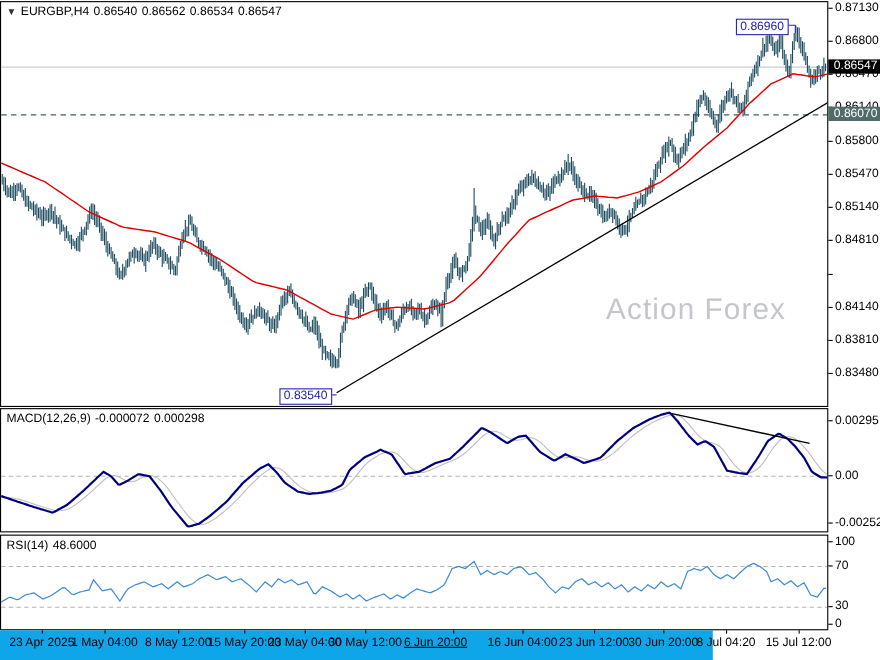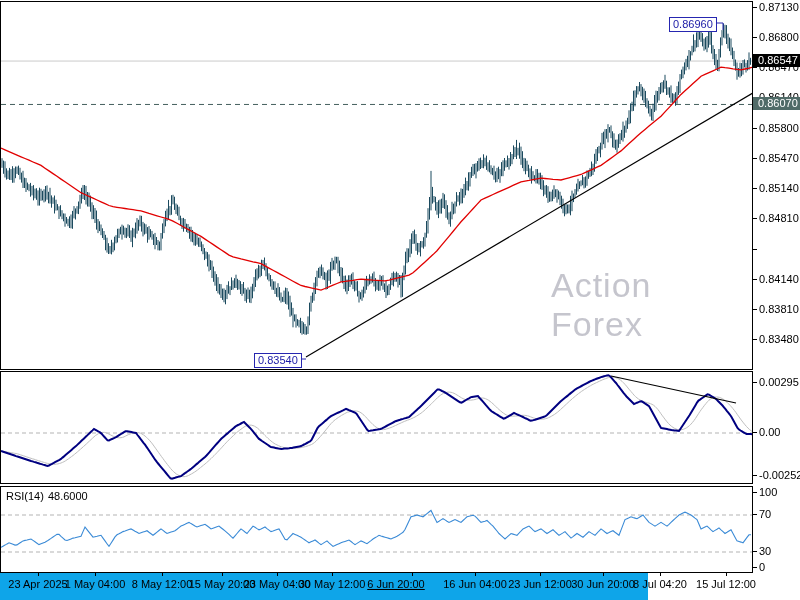--- a/index.html
+++ b/index.html
@@ -14,52 +14,58 @@
   #axis-col{position:absolute;left:753px;top:0;width:47px;height:573px;}
   .axis-label{position:absolute;left:6px;white-space:nowrap;}
   .axis-tick{position:absolute;left:0;width:4px;height:1px;background:#000;}
   .hl-box{position:absolute;left:0;width:47px;height:13px;color:#fff;text-align:left;
           padding-left:5px;box-sizing:border-box;line-height:13px;z-index:6;}
   #date-row{position:absolute;left:0;top:573px;width:648px;height:27px;background:#0ea5e9;}
   .date-label{position:absolute;top:5px;transform:translateX(-50%);white-space:nowrap;}
   .date-tick{position:absolute;top:0;width:1px;height:3px;background:#000;}
   .ann-box{position:absolute;border:1px solid #2626b0;color:#1a1aa6;background:#fff;
            height:13px;line-height:12px;padding:0 3px;z-index:7;}
-  #watermark{position:absolute;left:550px;top:264px;font-size:34px;color:#c5c5cd;
+  #watermark{position:absolute;left:550px;top:264px;font-size:27px;color:#c5c5cd;
              letter-spacing:1px;z-index:1;}
   .dd-icon{display:inline-block;font-size:9px;color:#333;margin-right:6px;}
   svg{position:absolute;left:0;top:0;}
 </style>
 </head>
 <body>
 
 <div id="app">
 
   <div id="main-panel" class="panel">
     <svg id="svg-main" width="751" height="367">
         <line x1="0" y1="59.05300000000002" x2="751" y2="59.05300000000002" stroke="#cbcbcb" stroke-width="1"></line>
         <line x1="0" y1="102.45999999999948" x2="751" y2="102.45999999999948" stroke="#44605e" stroke-width="1" stroke-dasharray="5 4"></line>
         <path d="M1.0 156.2V165.8M2.5 158.6V171.8M4.0 159.3V175.5M5.5 166.3V177.6M7.0 168.5V177.0M8.5 165.9V177.9M10.0 167.1V178.0M11.5 164.2V180.8M13.0 166.2V180.7M14.5 164.5V176.2M16.0 164.6V171.9M17.5 163.6V173.0M19.0 165.8V177.5M20.5 170.6V180.6M22.0 168.8V186.0M23.5 175.7V186.0M25.0 176.1V190.0M26.5 180.6V187.9M28.0 182.2V189.2M29.5 180.9V194.7M31.0 183.9V193.4M32.5 183.1V198.4M34.0 186.6V196.3M35.5 186.2V197.8M37.0 188.4V203.6M38.5 185.7V203.6M40.0 186.8V198.8M41.5 188.8V198.4M43.0 187.3V200.4M44.5 184.0V199.5M46.0 183.4V197.7M47.5 189.8V201.3M49.0 185.8V201.6M50.5 193.4V205.7M52.0 195.4V201.8M53.5 193.5V211.5M55.0 197.7V208.6M56.5 202.1V208.3M58.0 204.3V217.0M59.5 203.2V214.5M61.0 208.2V217.2M62.5 211.4V219.3M64.0 211.5V224.7M65.5 215.0V221.7M67.0 216.8V224.2M68.5 214.3V226.0M70.0 212.5V226.3M71.5 208.9V226.8M73.0 204.1V216.4M74.5 206.4V217.5M76.0 204.2V211.7M77.5 199.5V212.1M79.0 192.8V206.8M80.5 185.8V201.5M82.0 183.1V197.0M83.5 183.0V198.0M85.0 183.9V202.5M86.5 190.0V204.5M88.0 190.5V204.7M89.5 193.6V209.7M91.0 200.3V217.2M92.5 203.2V217.1M94.0 206.0V221.0M95.5 208.5V227.6M97.0 217.0V231.1M98.5 219.3V229.1M100.0 222.5V233.2M101.5 226.3V236.0M103.0 229.0V237.9M104.5 232.8V248.3M106.0 235.7V250.6M107.5 241.2V252.0M109.0 244.0V251.7M110.5 237.8V252.4M112.0 240.5V250.2M113.5 234.7V248.4M115.0 233.2V241.3M116.5 226.8V240.5M118.0 226.6V236.0M119.5 224.8V232.4M121.0 222.6V237.6M122.5 223.7V232.7M124.0 225.6V235.7M125.5 225.9V236.1M127.0 222.3V234.5M128.5 223.2V236.0M130.0 228.4V239.9M131.5 225.8V245.2M133.0 226.5V235.3M134.5 220.5V236.3M136.0 216.1V231.7M137.5 217.8V228.7M139.0 213.5V224.4M140.5 213.8V229.6M142.0 219.9V234.4M143.5 221.4V232.5M145.0 222.3V231.7M146.5 225.1V240.7M148.0 224.1V237.7M149.5 227.2V235.3M151.0 228.9V237.7M152.5 232.2V243.0M154.0 230.9V247.3M155.5 235.0V243.0M157.0 238.0V248.3M158.5 239.5V248.5M160.0 231.0V248.4M161.5 221.4V236.6M163.0 217.1V231.1M164.5 208.8V224.4M166.0 206.6V219.1M167.5 197.9V217.8M169.0 204.0V213.3M170.5 193.2V212.8M172.0 192.8V202.4M173.5 194.7V207.9M175.0 201.5V212.1M176.5 202.7V213.7M178.0 204.7V218.2M179.5 213.7V223.5M181.0 216.2V226.9M182.5 215.9V229.7M184.0 217.0V226.8M185.5 221.7V229.9M187.0 222.0V231.1M188.5 224.8V236.8M190.0 224.7V239.6M191.5 228.0V240.2M193.0 230.3V243.4M194.5 230.9V243.8M196.0 231.9V242.6M197.5 235.6V244.8M199.0 235.4V245.1M200.5 239.5V249.2M202.0 242.3V252.2M203.5 246.0V258.1M205.0 249.5V256.8M206.5 250.1V264.5M208.0 252.4V269.4M209.5 258.1V268.0M211.0 258.7V276.0M212.5 264.6V279.8M214.0 269.3V283.7M215.5 272.1V289.0M217.0 275.2V291.4M218.5 281.9V292.6M220.0 282.1V296.0M221.5 286.6V297.9M223.0 286.4V300.3M224.5 287.9V302.3M226.0 282.9V297.1M227.5 279.3V291.7M229.0 284.2V293.1M230.5 275.4V288.0M232.0 278.4V287.6M233.5 276.2V285.9M235.0 272.7V286.0M236.5 276.8V287.9M238.0 278.1V287.5M239.5 279.2V292.0M241.0 282.0V293.8M242.5 280.0V291.7M244.0 285.9V299.1M245.5 287.5V300.8M247.0 285.5V297.1M248.5 287.7V300.6M250.0 284.6V301.1M251.5 281.8V296.3M253.0 275.1V289.4M254.5 267.3V285.0M256.0 266.3V278.4M257.5 262.8V276.5M259.0 263.6V275.2M260.5 257.7V273.9M262.0 258.0V267.0M263.5 255.5V268.4M265.0 261.2V274.3M266.5 265.9V277.6M268.0 271.3V279.3M269.5 273.0V284.5M271.0 277.1V287.7M272.5 279.3V287.9M274.0 279.4V292.0M275.5 285.8V294.8M277.0 281.2V295.3M278.5 285.1V298.5M280.0 290.5V300.6M281.5 294.9V299.8M283.0 288.6V300.2M284.5 285.6V301.9M286.0 286.0V302.6M287.5 289.5V307.5M289.0 293.7V314.8M290.5 300.4V313.6M292.0 305.9V325.3M293.5 312.4V319.4M295.0 312.3V325.6M296.5 317.1V323.8M298.0 317.9V325.4M299.5 315.8V331.1M301.0 319.0V332.7M302.5 320.3V331.9M304.0 322.0V332.7M305.5 324.4V332.7M307.0 314.4V332.0M308.5 300.6V323.3M310.0 293.8V309.6M311.5 290.5V300.8M313.0 280.7V298.7M314.5 275.1V292.0M316.0 268.7V284.4M317.5 265.9V275.8M319.0 264.7V276.2M320.5 262.5V273.9M322.0 265.4V277.4M323.5 269.9V278.1M325.0 270.6V287.7M326.5 268.4V287.0M328.0 267.4V278.8M329.5 259.9V281.9M331.0 255.9V268.8M332.5 258.6V267.6M334.0 254.6V267.9M335.5 254.8V261.4M337.0 254.8V271.3M338.5 258.6V274.2M340.0 265.0V279.9M341.5 265.8V281.3M343.0 273.8V287.0M344.5 273.5V289.5M346.0 277.5V292.2M347.5 273.3V289.0M349.0 273.2V285.0M350.5 271.7V282.6M352.0 270.3V287.1M353.5 278.6V289.4M355.0 279.4V288.6M356.5 279.1V294.5M358.0 288.8V300.5M359.5 290.2V297.3M361.0 287.7V298.8M362.5 284.6V295.5M364.0 277.6V291.5M365.5 273.9V287.8M367.0 276.5V284.3M368.5 272.3V282.6M370.0 274.3V281.7M371.5 271.4V280.5M373.0 269.6V284.5M374.5 276.1V289.4M376.0 278.8V287.8M377.5 278.7V288.9M379.0 272.9V288.6M380.5 274.1V283.8M382.0 273.2V287.7M383.5 281.4V290.0M385.0 278.5V296.0M386.5 283.6V293.4M388.0 282.1V293.0M389.5 275.7V287.9M391.0 270.9V283.2M392.5 269.5V284.4M394.0 270.9V279.8M395.5 269.7V279.7M397.0 271.0V285.5M398.5 273.0V283.0M400.0 273.0V295.5M401.5 270.7V294.9M403.0 263.5V278.2M404.5 249.7V272.5M406.0 246.2V261.2M407.5 246.4V260.1M409.0 237.2V255.3M410.5 231.4V251.7M412.0 229.0V242.0M413.5 227.6V241.7M415.0 232.1V248.8M416.5 240.9V252.8M418.0 241.0V250.3M419.5 239.0V254.4M421.0 239.1V245.5M422.5 235.2V246.7M424.0 230.7V244.6M425.5 219.0V235.7M427.0 206.2V231.5M428.5 195.0V217.6M430.0 168.9V208.4M431.5 184.9V201.6M433.0 194.0V200.3M434.5 194.8V208.6M436.0 200.0V212.7M437.5 198.3V216.1M439.0 197.5V211.6M440.5 196.7V211.6M442.0 190.9V206.0M443.5 192.3V206.9M445.0 198.2V215.8M446.5 203.1V217.6M448.0 210.4V222.2M449.5 209.5V224.7M451.0 199.8V217.3M452.5 201.6V212.3M454.0 199.5V211.5M455.5 190.1V204.5M457.0 193.3V199.7M458.5 190.0V203.4M460.0 186.4V201.5M461.5 186.9V201.3M463.0 182.0V195.8M464.5 175.6V193.3M466.0 179.0V188.3M467.5 170.3V188.7M469.0 170.0V184.5M470.5 164.8V175.9M472.0 162.0V174.0M473.5 161.8V172.4M475.0 161.2V176.4M476.5 159.0V169.6M478.0 156.3V168.7M479.5 155.6V167.0M481.0 158.1V166.0M482.5 152.3V166.3M484.0 155.7V164.3M485.5 153.6V167.9M487.0 160.3V169.5M488.5 158.2V170.4M490.0 163.3V172.3M491.5 165.9V173.2M493.0 163.7V177.7M494.5 169.4V180.4M496.0 165.9V180.1M497.5 164.7V177.2M499.0 167.1V180.8M500.5 160.1V174.2M502.0 158.3V174.2M503.5 156.0V168.8M505.0 158.3V165.4M506.5 153.5V165.0M508.0 156.0V167.6M509.5 150.0V164.2M511.0 152.0V162.2M512.5 143.4V157.2M514.0 145.1V155.0M515.5 137.9V157.0M517.0 145.8V153.4M518.5 140.7V156.7M520.0 144.6V162.8M521.5 149.2V166.1M523.0 155.9V169.2M524.5 156.4V172.3M526.0 158.7V169.1M527.5 162.7V175.2M529.0 166.4V177.4M530.5 164.1V181.6M532.0 169.2V178.4M533.5 173.2V179.3M535.0 167.1V181.5M536.5 167.1V181.5M538.0 170.8V182.6M539.5 170.7V187.2M541.0 173.2V187.9M542.5 178.2V194.2M544.0 183.5V192.6M545.5 183.0V195.8M547.0 184.2V200.9M548.5 189.6V199.8M550.0 189.7V199.5M551.5 187.6V199.2M553.0 183.3V196.8M554.5 187.3V195.2M556.0 187.1V200.7M557.5 188.5V197.4M559.0 189.8V203.1M560.5 193.7V206.7M562.0 196.7V211.3M563.5 202.7V214.3M565.0 201.9V212.3M566.5 202.5V211.5M568.0 202.4V211.4M569.5 193.8V213.3M571.0 188.6V209.2M572.5 191.5V200.1M574.0 187.1V195.8M575.5 181.6V192.7M577.0 176.8V189.5M578.5 179.3V187.0M580.0 178.4V184.3M581.5 173.0V183.2M583.0 175.2V186.4M584.5 174.4V185.7M586.0 168.4V183.8M587.5 168.6V176.8M589.0 165.9V174.9M590.5 159.5V174.2M592.0 161.7V173.0M593.5 151.8V169.7M595.0 147.1V161.8M596.5 145.0V159.0M598.0 143.9V151.4M599.5 140.7V155.3M601.0 130.9V147.6M602.5 129.7V142.2M604.0 127.2V146.1M605.5 127.0V136.7M607.0 122.2V140.4M608.5 125.0V130.7M610.0 123.4V136.2M611.5 129.3V145.4M613.0 131.3V146.1M614.5 137.7V147.7M616.0 137.5V150.7M617.5 132.2V145.8M619.0 131.2V142.0M620.5 127.9V138.2M622.0 119.6V139.6M623.5 123.7V135.8M625.0 118.5V130.7M626.5 115.8V126.9M628.0 108.3V122.2M629.5 101.4V121.3M631.0 99.7V109.3M632.5 88.7V108.9M634.0 88.3V104.4M635.5 84.1V95.6M637.0 84.2V92.5M638.5 80.0V89.4M640.0 82.1V94.3M641.5 84.8V98.2M643.0 86.5V100.8M644.5 88.9V104.9M646.0 96.2V106.4M647.5 98.7V111.5M649.0 103.8V114.5M650.5 106.8V118.4M652.0 101.7V119.0M653.5 93.0V110.0M655.0 88.7V108.5M656.5 89.0V100.7M658.0 85.0V98.5M659.5 80.8V92.1M661.0 80.0V90.6M662.5 78.3V90.5M664.0 72.8V86.8M665.5 78.7V93.0M667.0 85.3V92.7M668.5 85.3V95.6M670.0 83.4V100.8M671.5 91.2V100.8M673.0 91.7V100.8M674.5 90.2V103.8M676.0 84.1V101.8M677.5 79.6V92.9M679.0 72.1V90.9M680.5 67.6V77.3M682.0 64.6V76.2M683.5 60.4V72.4M685.0 56.9V68.4M686.5 53.8V65.1M688.0 48.0V67.4M689.5 49.2V58.5M691.0 43.8V53.4M692.5 32.4V50.2M694.0 38.1V49.4M695.5 30.3V45.6M697.0 29.3V45.1M698.5 27.2V37.7M700.0 26.3V39.9M701.5 31.1V44.4M703.0 36.6V48.7M704.5 35.2V47.4M706.0 34.0V50.2M707.5 26.3V45.6M709.0 25.0V42.8M710.5 30.1V51.5M712.0 43.2V57.2M713.5 47.0V63.1M715.0 52.0V67.5M716.5 57.8V69.0M718.0 47.0V69.3M719.5 35.4V55.5M721.0 28.1V43.4M722.5 21.5V35.6M724.0 22.8V36.4M725.5 23.1V42.0M727.0 31.7V46.5M728.5 35.5V49.1M730.0 36.5V53.3M731.5 45.5V57.1M733.0 48.9V64.1M734.5 57.5V68.6M736.0 60.5V77.7M737.5 66.0V74.7M739.0 60.7V75.6M740.5 61.1V74.2M742.0 58.0V72.6M743.5 57.4V65.4M745.0 60.7V70.5M746.5 58.1V68.5M748.0 50.4V67.8M749.5 55.8V62.8" stroke="#1b4a5e" stroke-width="1" fill="none"></path>
         <path d="M0.0 146.1L4.0 147.9L8.0 149.6L12.0 151.3L16.0 153.1L20.0 154.8L24.0 156.5L28.0 158.2L32.0 160.0L36.0 161.7L40.0 163.4L44.0 166.2L48.0 168.9L52.0 171.6L56.0 174.3L60.0 177.1L64.0 179.8L68.0 182.5L72.0 185.3L76.0 188.0L80.0 190.7L84.0 192.5L88.0 194.4L92.0 196.2L96.0 198.0L100.0 199.8L104.0 201.6L108.0 203.5L112.0 204.7L116.0 205.3L120.0 205.9L124.0 206.5L128.0 207.1L132.0 207.7L136.0 208.3L140.0 208.9L144.0 210.1L148.0 211.4L152.0 212.6L156.0 213.8L160.0 215.0L164.0 216.2L168.0 217.4L172.0 219.1L176.0 221.3L180.0 223.5L184.0 225.7L188.0 227.9L192.0 230.0L196.0 232.2L200.0 234.4L204.0 237.1L208.0 239.7L212.0 242.4L216.0 245.1L220.0 247.8L224.0 250.4L228.0 253.1L232.0 254.9L236.0 255.9L240.0 256.9L244.0 257.8L248.0 258.8L252.0 259.8L256.0 260.7L260.0 261.7L264.0 263.9L268.0 266.1L272.0 268.3L276.0 270.4L280.0 272.6L284.0 274.8L288.0 277.0L292.0 279.2L296.0 281.4L300.0 283.5L304.0 284.5L308.0 285.4L312.0 286.3L316.0 287.2L320.0 288.1L324.0 286.5L328.0 284.8L332.0 283.2L336.0 281.5L340.0 279.9L344.0 279.4L348.0 278.8L352.0 278.3L356.0 277.7L360.0 277.2L364.0 277.5L368.0 277.8L372.0 278.1L376.0 278.3L380.0 278.6L384.0 278.9L388.0 278.2L392.0 277.2L396.0 276.2L400.0 275.2L404.0 274.2L408.0 273.1L412.0 270.8L416.0 267.2L420.0 263.5L424.0 259.9L428.0 256.2L432.0 252.6L436.0 248.7L440.0 243.9L444.0 239.1L448.0 234.3L452.0 229.5L456.0 224.7L460.0 219.8L464.0 215.5L468.0 211.1L472.0 206.7L476.0 202.4L480.0 198.0L484.0 196.2L488.0 194.4L492.0 192.5L496.0 190.7L500.0 188.9L504.0 187.1L508.0 185.3L512.0 183.4L516.0 181.6L520.0 179.8L524.0 179.1L528.0 178.4L532.0 177.6L536.0 176.9L540.0 176.2L544.0 176.5L548.0 176.9L552.0 177.3L556.0 177.6L560.0 178.0L564.0 176.9L568.0 175.8L572.0 174.7L576.0 173.6L580.0 172.5L584.0 170.7L588.0 168.9L592.0 167.1L596.0 165.2L600.0 163.4L604.0 160.5L608.0 157.6L612.0 154.7L616.0 151.8L620.0 148.9L624.0 145.2L628.0 141.6L632.0 137.9L636.0 134.3L640.0 130.7L644.0 127.4L648.0 124.1L652.0 120.8L656.0 117.6L660.0 114.3L664.0 109.9L668.0 105.6L672.0 101.2L676.0 96.8L680.0 92.4L684.0 88.8L688.0 85.2L692.0 81.5L696.0 77.9L700.0 74.2L704.0 72.4L708.0 70.6L712.0 68.8L716.0 67.0L720.0 65.1L724.0 65.7L728.0 66.2L732.0 66.8L736.0 67.3L740.0 67.9L744.0 67.0L748.0 66.1L752.0 65.1" stroke="#e10000" stroke-width="1.3" fill="none"></path>
         <line x1="305" y1="355" x2="757" y2="88" stroke="#000000" stroke-width="1.2"></line>
         <path d="M713.0 21.0L722.0 21.0L722.0 28.0" stroke="#2626b0" stroke-width="1" fill="none"></path>
         <path d="M298.0 357.0L305.0 357.0" stroke="#2626b0" stroke-width="1" fill="none"></path>
       </svg>
     <div id="watermark">Action Forex</div>
+    <div class="caption">
+      <span class="dd-icon">▼</span><span>EURGBP,H4</span><span>0.86540</span><span>0.86562</span><span>0.86534</span><span>0.86547</span>
+    </div>
     <div class="ann-box" id="high-box" style="left: 668px; top: 15px;">0.86960</div>
     <div class="ann-box" id="low-box" style="left: 253px; top: 351px;">0.83540</div>
   </div>
 
   <div id="macd-panel" class="panel">
     <svg id="svg-macd" width="751" height="111">
         <line x1="0" y1="61" x2="751" y2="61" stroke="#b3b3b3" stroke-width="1" stroke-dasharray="4 3"></line>
         <path d="M0.0 79.0L1.5 79.2L3.0 79.5L4.5 79.7L6.0 80.0L7.5 80.2L9.0 80.5L10.5 80.7L12.0 81.0L13.5 81.3L15.0 81.5L16.5 81.8L18.0 82.3L19.5 82.8L21.0 83.3L22.5 83.8L24.0 84.3L25.5 84.8L27.0 85.3L28.5 85.8L30.0 86.3L31.5 86.8L33.0 87.2L34.5 87.7L36.0 88.2L37.5 88.7L39.0 89.1L40.5 89.6L42.0 90.1L43.5 90.5L45.0 91.0L46.5 91.4L48.0 91.8L49.5 92.1L51.0 92.3L52.5 92.3L54.0 92.3L55.5 92.1L57.0 91.9L58.5 91.5L60.0 91.0L61.5 90.4L63.0 89.7L64.5 88.8L66.0 87.8L67.5 86.8L69.0 85.7L70.5 84.6L72.0 83.5L73.5 82.3L75.0 81.1L76.5 79.8L78.0 78.5L79.5 77.2L81.0 75.9L82.5 74.5L84.0 73.2L85.5 71.8L87.0 70.4L88.5 69.0L90.0 67.6L91.5 66.2L93.0 64.8L94.5 63.5L96.0 62.5L97.5 61.6L99.0 61.0L100.5 60.5L102.0 60.4L103.5 60.4L105.0 60.8L106.5 61.4L108.0 62.1L109.5 62.9L111.0 63.7L112.5 64.4L114.0 65.0L115.5 65.4L117.0 65.7L118.5 65.8L120.0 65.7L121.5 65.4L123.0 64.9L124.5 64.1L126.0 63.3L127.5 62.6L129.0 62.0L130.5 61.5L132.0 61.1L133.5 60.7L135.0 60.5L136.5 60.5L138.0 60.8L139.5 61.2L141.0 62.0L142.5 62.9L144.0 64.0L145.5 65.3L147.0 66.8L148.5 68.4L150.0 70.1L151.5 72.0L153.0 74.1L154.5 76.2L156.0 78.3L157.5 80.4L159.0 82.5L160.5 84.6L162.0 86.6L163.5 88.7L165.0 90.7L166.5 92.6L168.0 94.5L169.5 96.4L171.0 98.1L172.5 99.6L174.0 100.9L175.5 102.1L177.0 103.0L178.5 103.7L180.0 104.3L181.5 104.6L183.0 104.7L184.5 104.5L186.0 104.1L187.5 103.5L189.0 102.7L190.5 101.9L192.0 101.0L193.5 100.1L195.0 99.1L196.5 98.0L198.0 96.8L199.5 95.6L201.0 94.4L202.5 93.2L204.0 92.0L205.5 90.7L207.0 89.4L208.5 88.0L210.0 86.6L211.5 85.1L213.0 83.7L214.5 82.2L216.0 80.6L217.5 79.0L219.0 77.4L220.5 75.8L222.0 74.1L223.5 72.5L225.0 70.9L226.5 69.3L228.0 67.8L229.5 66.3L231.0 64.9L232.5 63.5L234.0 62.1L235.5 60.7L237.0 59.5L238.5 58.3L240.0 57.2L241.5 56.1L243.0 55.0L244.5 54.2L246.0 53.6L247.5 53.2L249.0 53.1L250.5 53.2L252.0 53.6L253.5 54.2L255.0 55.1L256.5 56.1L258.0 57.4L259.5 58.9L261.0 60.4L262.5 62.0L264.0 63.5L265.5 64.9L267.0 66.4L268.5 67.7L270.0 69.0L271.5 70.2L273.0 71.3L274.5 72.2L276.0 72.9L277.5 73.6L279.0 74.3L280.5 74.9L282.0 75.3L283.5 75.7L285.0 76.0L286.5 76.2L288.0 76.3L289.5 76.4L291.0 76.4L292.5 76.4L294.0 76.3L295.5 76.2L297.0 76.0L298.5 75.8L300.0 75.6L301.5 75.3L303.0 74.9L304.5 74.6L306.0 74.1L307.5 73.6L309.0 73.1L310.5 72.5L312.0 71.6L313.5 70.5L315.0 69.2L316.5 67.7L318.0 66.0L319.5 64.4L321.0 62.6L322.5 60.8L324.0 59.0L325.5 57.2L327.0 55.2L328.5 53.4L330.0 51.6L331.5 50.1L333.0 48.7L334.5 47.5L336.0 46.4L337.5 45.4L339.0 44.4L340.5 43.4L342.0 42.6L343.5 41.7L345.0 40.9L346.5 40.2L348.0 39.8L349.5 39.4L351.0 39.1L352.5 38.9L354.0 38.9L355.5 39.0L357.0 39.3L358.5 39.9L360.0 40.8L361.5 41.9L363.0 43.2L364.5 44.7L366.0 46.3L367.5 48.0L369.0 49.6L370.5 51.1L372.0 52.6L373.5 53.9L375.0 55.1L376.5 56.0L378.0 56.7L379.5 57.3L381.0 57.6L382.5 57.6L384.0 57.4L385.5 57.0L387.0 56.5L388.5 56.0L390.0 55.5L391.5 54.9L393.0 54.2L394.5 53.5L396.0 52.8L397.5 52.1L399.0 51.4L400.5 50.7L402.0 50.0L403.5 49.4L405.0 48.8L406.5 48.2L408.0 47.7L409.5 47.1L411.0 46.4L412.5 45.7L414.0 45.0L415.5 44.1L417.0 43.2L418.5 42.2L420.0 41.2L421.5 40.0L423.0 38.8L424.5 37.4L426.0 36.0L427.5 34.6L429.0 33.1L430.5 31.7L432.0 30.2L433.5 28.7L435.0 27.2L436.5 25.7L438.0 24.4L439.5 23.2L441.0 22.2L442.5 21.3L444.0 20.7L445.5 20.3L447.0 20.1L448.5 20.1L450.0 20.3L451.5 20.7L453.0 21.3L454.5 22.1L456.0 23.0L457.5 23.9L459.0 24.9L460.5 25.8L462.0 26.6L463.5 27.2L465.0 27.7L466.5 28.0L468.0 28.2L469.5 28.2L471.0 28.0L472.5 27.8L474.0 27.5L475.5 27.1L477.0 26.6L478.5 26.1L480.0 26.0L481.5 26.0L483.0 26.2L484.5 26.7L486.0 27.4L487.5 28.2L489.0 29.3L490.5 30.5L492.0 31.8L493.5 33.2L495.0 34.7L496.5 36.2L498.0 37.5L499.5 38.8L501.0 40.1L502.5 41.2L504.0 42.2L505.5 43.0L507.0 43.6L508.5 43.9L510.0 44.2L511.5 44.2L513.0 44.1L514.5 44.0L516.0 43.9L517.5 43.7L519.0 43.6L520.5 43.4L522.0 43.3L523.5 43.3L525.0 43.5L526.5 43.8L528.0 44.2L529.5 44.8L531.0 45.4L532.5 45.9L534.0 46.4L535.5 46.7L537.0 47.0L538.5 47.1L540.0 47.2L541.5 47.2L543.0 47.0L544.5 46.7L546.0 46.3L547.5 45.7L549.0 45.0L550.5 44.2L552.0 43.3L553.5 42.4L555.0 41.3L556.5 40.2L558.0 38.9L559.5 37.6L561.0 36.2L562.5 34.8L564.0 33.4L565.5 32.0L567.0 30.6L568.5 29.2L570.0 27.9L571.5 26.5L573.0 25.3L574.5 24.0L576.0 22.8L577.5 21.6L579.0 20.5L580.5 19.4L582.0 18.4L583.5 17.4L585.0 16.4L586.5 15.5L588.0 14.5L589.5 13.7L591.0 12.8L592.5 12.1L594.0 11.3L595.5 10.6L597.0 9.9L598.5 9.2L600.0 8.5L601.5 7.8L603.0 7.2L604.5 6.7L606.0 6.1L607.5 5.6L609.0 5.2L610.5 5.1L612.0 5.1L613.5 5.3L615.0 5.7L616.5 6.3L618.0 7.1L619.5 8.1L621.0 9.3L622.5 10.8L624.0 12.4L625.5 14.1L627.0 16.0L628.5 17.8L630.0 19.5L631.5 21.3L633.0 23.1L634.5 24.6L636.0 25.9L637.5 27.0L639.0 27.9L640.5 28.6L642.0 29.2L643.5 29.8L645.0 30.3L646.5 30.8L648.0 31.2L649.5 31.7L651.0 32.3L652.5 33.2L654.0 34.4L655.5 35.9L657.0 37.6L658.5 39.6L660.0 41.8L661.5 43.9L663.0 45.9L664.5 47.9L666.0 49.8L667.5 51.5L669.0 53.0L670.5 54.3L672.0 55.4L673.5 56.3L675.0 57.0L676.5 57.5L678.0 57.7L679.5 57.8L681.0 57.6L682.5 57.2L684.0 56.6L685.5 55.8L687.0 54.8L688.5 53.6L690.0 52.1L691.5 50.4L693.0 48.5L694.5 46.4L696.0 44.0L697.5 41.7L699.0 39.4L700.5 37.3L702.0 35.3L703.5 33.3L705.0 31.5L706.5 29.7L708.0 28.2L709.5 27.0L711.0 26.1L712.5 25.4L714.0 25.1L715.5 25.0L717.0 25.1L718.5 25.4L720.0 26.0L721.5 26.7L723.0 27.7L724.5 28.9L726.0 30.3L727.5 31.8L729.0 33.3L730.5 34.9L732.0 36.7L733.5 38.6L735.0 40.6L736.5 42.8L738.0 44.9L739.5 47.0L741.0 49.0L742.5 50.9L744.0 52.8L745.5 54.5L747.0 56.1L748.5 57.5L750.0 58.7L751.5 59.7" stroke="#bfbfbf" stroke-width="1" fill="none"></path>
         <path d="M0.0 79.0L1.5 79.5L3.0 80.0L4.5 80.5L6.0 81.0L7.5 81.5L9.0 82.0L10.5 82.5L12.0 83.0L13.5 83.5L15.0 84.1L16.5 84.5L18.0 85.0L19.5 85.5L21.0 86.0L22.5 86.5L24.0 87.0L25.5 87.5L27.0 88.0L28.5 88.5L30.0 89.0L31.5 89.4L33.0 89.9L34.5 90.3L36.0 90.8L37.5 91.2L39.0 91.7L40.5 92.1L42.0 92.6L43.5 93.0L45.0 93.5L46.5 93.9L48.0 93.5L49.5 92.7L51.0 91.9L52.5 91.0L54.0 90.2L55.5 89.4L57.0 88.6L58.5 87.8L60.0 86.9L61.5 85.6L63.0 84.4L64.5 83.1L66.0 81.8L67.5 80.5L69.0 79.2L70.5 77.9L72.0 76.6L73.5 75.3L75.0 74.1L76.5 72.6L78.0 71.2L79.5 69.8L81.0 68.3L82.5 66.9L84.0 65.5L85.5 64.1L87.0 62.6L88.5 61.2L90.0 59.8L91.5 58.4L93.0 56.9L94.5 57.8L96.0 58.7L97.5 59.5L99.0 60.4L100.5 61.6L102.0 63.3L103.5 65.0L105.0 66.7L106.5 68.4L108.0 68.5L109.5 67.7L111.0 67.0L112.5 66.3L114.0 65.6L115.5 64.8L117.0 63.8L118.5 62.9L120.0 62.0L121.5 61.1L123.0 60.2L124.5 59.3L126.0 59.2L127.5 59.5L129.0 59.8L130.5 60.1L132.0 60.4L133.5 60.7L135.0 61.0L136.5 63.0L138.0 64.9L139.5 66.9L141.0 68.8L142.5 70.8L144.0 72.7L145.5 74.8L147.0 77.0L148.5 79.3L150.0 81.5L151.5 83.7L153.0 86.0L154.5 88.2L156.0 90.2L157.5 92.0L159.0 93.8L160.5 95.6L162.0 97.4L163.5 99.2L165.0 101.0L166.5 102.8L168.0 104.6L169.5 106.3L171.0 106.6L172.5 106.2L174.0 105.8L175.5 105.3L177.0 104.9L178.5 104.5L180.0 104.1L181.5 103.0L183.0 101.9L184.5 100.8L186.0 99.8L187.5 98.7L189.0 97.6L190.5 96.5L192.0 95.2L193.5 93.9L195.0 92.6L196.5 91.4L198.0 90.1L199.5 88.8L201.0 87.5L202.5 86.2L204.0 84.9L205.5 83.5L207.0 81.8L208.5 80.1L210.0 78.3L211.5 76.6L213.0 74.9L214.5 73.2L216.0 71.5L217.5 69.8L219.0 68.1L220.5 66.5L222.0 65.2L223.5 63.9L225.0 62.6L226.5 61.4L228.0 60.1L229.5 58.8L231.0 57.5L232.5 56.2L234.0 54.9L235.5 53.8L237.0 53.0L238.5 52.3L240.0 51.5L241.5 50.7L243.0 50.0L244.5 51.5L246.0 53.0L247.5 54.5L249.0 55.9L250.5 57.6L252.0 59.4L253.5 61.3L255.0 63.2L256.5 65.1L258.0 66.9L259.5 67.9L261.0 69.0L262.5 70.0L264.0 71.0L265.5 72.0L267.0 73.0L268.5 74.1L270.0 75.1L271.5 75.3L273.0 75.6L274.5 75.9L276.0 76.2L277.5 76.5L279.0 76.7L280.5 76.9L282.0 76.8L283.5 76.6L285.0 76.5L286.5 76.4L288.0 76.3L289.5 76.1L291.0 75.9L292.5 75.6L294.0 75.3L295.5 75.0L297.0 74.7L298.5 74.4L300.0 74.1L301.5 73.3L303.0 72.5L304.5 71.8L306.0 71.0L307.5 70.2L309.0 69.5L310.5 68.0L312.0 65.0L313.5 62.0L315.0 59.0L316.5 56.1L318.0 54.2L319.5 52.9L321.0 51.7L322.5 50.4L324.0 49.1L325.5 47.9L327.0 46.6L328.5 45.3L330.0 44.1L331.5 43.3L333.0 42.6L334.5 41.9L336.0 41.2L337.5 40.5L339.0 39.8L340.5 39.1L342.0 38.4L343.5 37.6L345.0 36.9L346.5 37.5L348.0 38.2L349.5 38.8L351.0 39.4L352.5 40.0L354.0 40.6L355.5 41.7L357.0 44.0L358.5 46.2L360.0 48.5L361.5 50.7L363.0 53.0L364.5 55.2L366.0 57.5L367.5 58.9L369.0 58.7L370.5 58.4L372.0 58.2L373.5 57.9L375.0 57.7L376.5 57.5L378.0 57.2L379.5 57.0L381.0 56.4L382.5 55.6L384.0 54.8L385.5 54.0L387.0 53.2L388.5 52.4L390.0 51.6L391.5 50.8L393.0 50.0L394.5 49.2L396.0 48.7L397.5 48.2L399.0 47.8L400.5 47.3L402.0 46.9L403.5 46.4L405.0 46.0L406.5 45.5L408.0 45.1L409.5 43.7L411.0 42.3L412.5 40.9L414.0 39.6L415.5 38.2L417.0 36.8L418.5 35.4L420.0 34.1L421.5 32.5L423.0 31.0L424.5 29.5L426.0 28.0L427.5 26.5L429.0 25.0L430.5 23.5L432.0 22.0L433.5 20.5L435.0 18.9L436.5 17.4L438.0 17.4L439.5 18.2L441.0 19.0L442.5 19.7L444.0 20.5L445.5 21.3L447.0 22.3L448.5 23.3L450.0 24.3L451.5 25.3L453.0 26.3L454.5 27.3L456.0 28.3L457.5 29.3L459.0 30.3L460.5 30.7L462.0 29.8L463.5 28.9L465.0 28.0L466.5 27.1L468.0 26.3L469.5 25.4L471.0 24.9L472.5 24.7L474.0 24.5L475.5 24.3L477.0 24.1L478.5 25.8L480.0 27.5L481.5 29.2L483.0 30.9L484.5 32.7L486.0 34.4L487.5 36.1L489.0 37.8L490.5 39.3L492.0 40.2L493.5 41.1L495.0 42.0L496.5 42.9L498.0 43.9L499.5 44.8L501.0 45.7L502.5 46.6L504.0 46.3L505.5 45.4L507.0 44.6L508.5 43.7L510.0 42.8L511.5 41.9L513.0 41.0L514.5 41.7L516.0 42.3L517.5 43.0L519.0 43.6L520.5 44.3L522.0 45.0L523.5 45.8L525.0 46.5L526.5 47.2L528.0 48.0L529.5 48.7L531.0 48.6L532.5 48.1L534.0 47.7L535.5 47.2L537.0 46.7L538.5 46.2L540.0 45.7L541.5 45.2L543.0 44.7L544.5 44.2L546.0 43.0L547.5 41.5L549.0 40.0L550.5 38.5L552.0 37.0L553.5 35.5L555.0 34.0L556.5 32.5L558.0 31.0L559.5 29.5L561.0 28.2L562.5 27.0L564.0 25.8L565.5 24.6L567.0 23.4L568.5 22.1L570.0 20.9L571.5 19.7L573.0 18.5L574.5 17.3L576.0 16.4L577.5 15.6L579.0 14.8L580.5 14.0L582.0 13.2L583.5 12.4L585.0 11.6L586.5 10.8L588.0 10.0L589.5 9.2L591.0 8.6L592.5 8.0L594.0 7.4L595.5 6.8L597.0 6.2L598.5 5.7L600.0 5.1L601.5 4.7L603.0 4.3L604.5 3.9L606.0 3.5L607.5 3.2L609.0 4.2L610.5 5.9L612.0 7.6L613.5 9.3L615.0 11.0L616.5 13.0L618.0 14.9L619.5 16.9L621.0 18.8L622.5 20.8L624.0 22.7L625.5 24.5L627.0 26.0L628.5 27.5L630.0 29.0L631.5 30.5L633.0 32.0L634.5 31.4L636.0 30.7L637.5 30.1L639.0 29.4L640.5 29.3L642.0 30.2L643.5 31.2L645.0 32.1L646.5 33.1L648.0 34.1L649.5 36.8L651.0 39.5L652.5 42.3L654.0 45.0L655.5 47.7L657.0 50.4L658.5 53.2L660.0 55.9L661.5 56.2L663.0 56.5L664.5 56.8L666.0 57.1L667.5 57.4L669.0 57.7L670.5 58.0L672.0 58.2L673.5 58.4L675.0 58.6L676.5 58.8L678.0 59.0L679.5 56.7L681.0 54.5L682.5 52.3L684.0 50.0L685.5 47.8L687.0 45.5L688.5 43.2L690.0 40.7L691.5 38.2L693.0 35.7L694.5 33.2L696.0 30.6L697.5 28.6L699.0 27.6L700.5 26.5L702.0 25.5L703.5 24.4L705.0 23.4L706.5 22.4L708.0 22.6L709.5 23.6L711.0 24.5L712.5 25.4L714.0 26.3L715.5 27.4L717.0 29.0L718.5 30.5L720.0 32.0L721.5 33.5L723.0 35.3L724.5 37.2L726.0 39.1L727.5 40.9L729.0 42.8L730.5 45.0L732.0 47.7L733.5 50.5L735.0 53.3L736.5 56.0L738.0 57.5L739.5 58.5L741.0 59.4L742.5 60.3L744.0 61.2L745.5 61.9L747.0 61.9L748.5 62.0L750.0 62.1L751.5 62.2" stroke="#000080" stroke-width="2" fill="none"></path>
         <line x1="610" y1="4" x2="735" y2="31" stroke="#000000" stroke-width="1.2"></line>
       </svg>
+    <div class="caption">
+      <span>MACD(12,26,9)</span><span>-0.000072</span><span>0.000298</span>
+    </div>
   </div>
 
   <div id="rsi-panel" class="panel">
     <svg id="svg-rsi" width="751" height="85">
         <line x1="0" y1="28" x2="751" y2="28" stroke="#b3b3b3" stroke-width="1" stroke-dasharray="4 3"></line>
         <line x1="0" y1="65" x2="751" y2="65" stroke="#b3b3b3" stroke-width="1" stroke-dasharray="4 3"></line>
         <path d="M0.0 60.4L2.0 59.2L4.0 58.1L6.0 56.9L8.0 55.8L10.0 56.5L12.0 57.3L14.0 58.1L16.0 57.9L18.0 56.5L20.0 55.2L22.0 53.9L24.0 53.4L26.0 53.0L28.0 52.5L30.0 52.0L32.0 53.4L34.0 54.8L36.0 56.2L38.0 57.6L40.0 56.8L42.0 56.0L44.0 55.2L46.0 54.1L48.0 52.7L50.0 51.4L52.0 50.0L54.0 48.6L56.0 47.2L58.0 47.4L60.0 49.3L62.0 51.1L64.0 53.0L66.0 53.5L68.0 52.7L70.0 51.9L72.0 51.1L74.0 50.7L76.0 50.2L78.0 49.7L80.0 49.3L82.0 44.6L84.0 40.0L86.0 42.6L88.0 45.1L90.0 47.7L92.0 50.2L94.0 49.7L96.0 49.3L98.0 48.8L100.0 48.3L102.0 51.1L104.0 53.9L106.0 56.7L108.0 59.4L110.0 56.3L112.0 53.1L114.0 49.9L116.0 47.8L118.0 46.8L120.0 45.7L122.0 44.6L124.0 44.0L126.0 43.3L128.0 42.6L130.0 41.9L132.0 43.0L134.0 44.2L136.0 45.3L138.0 46.5L140.0 45.8L142.0 45.1L144.0 44.4L146.0 43.7L148.0 45.3L150.0 46.8L152.0 48.3L154.0 46.7L156.0 45.1L158.0 43.5L160.0 41.9L162.0 43.4L164.0 45.0L166.0 46.5L168.0 45.8L170.0 45.1L172.0 44.4L174.0 43.7L176.0 42.2L178.0 40.6L180.0 39.1L182.0 38.2L184.0 37.3L186.0 36.3L188.0 35.4L190.0 36.6L192.0 37.7L194.0 38.9L196.0 40.0L198.0 39.3L200.0 38.6L202.0 37.9L204.0 37.3L206.0 38.8L208.0 40.3L210.0 41.9L212.0 41.2L214.0 40.5L216.0 39.8L218.0 39.1L220.0 40.7L222.0 42.3L224.0 43.9L226.0 45.6L228.0 47.4L230.0 49.3L232.0 51.1L234.0 48.8L236.0 46.5L238.0 44.2L240.0 41.9L242.0 43.4L244.0 45.0L246.0 46.5L248.0 44.0L250.0 41.6L252.0 39.1L254.0 40.3L256.0 41.6L258.0 42.8L260.0 41.9L262.0 40.9L264.0 40.0L266.0 41.6L268.0 43.1L270.0 44.6L272.0 44.0L274.0 43.3L276.0 42.6L278.0 41.9L280.0 45.3L282.0 48.7L284.0 52.2L286.0 52.8L288.0 50.7L290.0 48.6L292.0 46.5L294.0 47.4L296.0 48.3L298.0 49.3L300.0 50.2L302.0 51.6L304.0 53.0L306.0 54.4L308.0 55.8L310.0 54.8L312.0 53.9L314.0 53.0L316.0 54.5L318.0 56.1L320.0 57.6L322.0 56.4L324.0 55.1L326.0 53.9L328.0 55.8L330.0 57.6L332.0 59.4L334.0 58.5L336.0 57.6L338.0 56.7L340.0 55.8L342.0 55.1L344.0 54.4L346.0 53.7L348.0 53.0L350.0 54.5L352.0 56.1L354.0 57.6L356.0 56.4L358.0 55.1L360.0 53.9L362.0 54.8L364.0 55.8L366.0 56.7L368.0 55.1L370.0 53.6L372.0 52.0L374.0 50.8L376.0 49.6L378.0 48.3L380.0 49.0L382.0 49.6L384.0 50.2L386.0 50.8L388.0 51.4L390.0 52.0L392.0 51.1L394.0 50.2L396.0 49.3L398.0 48.0L400.0 46.6L402.0 45.3L404.0 42.5L406.0 38.3L408.0 34.1L410.0 29.8L412.0 29.2L414.0 28.6L416.0 28.0L418.0 28.6L420.0 29.2L422.0 29.8L424.0 28.2L426.0 26.6L428.0 25.0L430.0 23.4L432.0 27.4L434.0 31.4L436.0 35.4L438.0 34.2L440.0 32.9L442.0 31.7L444.0 32.9L446.0 34.2L448.0 35.4L450.0 34.5L452.0 33.5L454.0 32.6L456.0 33.5L458.0 34.5L460.0 35.4L462.0 33.5L464.0 31.7L466.0 29.8L468.0 29.3L470.0 28.8L472.0 28.3L474.0 29.1L476.0 31.2L478.0 33.3L480.0 35.4L482.0 34.8L484.0 34.2L486.0 33.5L488.0 35.4L490.0 37.3L492.0 39.1L494.0 41.6L496.0 44.0L498.0 46.5L500.0 48.3L502.0 50.2L504.0 52.0L506.0 50.2L508.0 48.3L510.0 46.5L512.0 47.1L514.0 47.7L516.0 48.3L518.0 46.2L520.0 44.0L522.0 41.9L524.0 40.9L526.0 40.0L528.0 39.1L530.0 40.9L532.0 42.8L534.0 44.6L536.0 43.7L538.0 42.8L540.0 41.9L542.0 43.4L544.0 45.0L546.0 46.5L548.0 45.3L550.0 44.0L552.0 42.8L554.0 44.6L556.0 46.5L558.0 48.3L560.0 47.1L562.0 45.9L564.0 44.6L566.0 46.8L568.0 49.0L570.0 51.1L572.0 49.6L574.0 48.0L576.0 46.5L578.0 47.7L580.0 49.0L582.0 50.2L584.0 48.3L586.0 46.5L588.0 44.6L590.0 45.9L592.0 47.1L594.0 48.3L596.0 46.2L598.0 44.0L600.0 41.9L602.0 43.4L604.0 45.0L606.0 46.5L608.0 45.6L610.0 44.6L612.0 43.7L614.0 45.3L616.0 46.8L618.0 48.3L620.0 43.1L622.0 37.9L624.0 32.6L626.0 31.7L628.0 30.8L630.0 29.8L632.0 30.5L634.0 31.1L636.0 31.7L638.0 30.5L640.0 29.2L642.0 28.0L644.0 30.5L646.0 32.9L648.0 35.4L650.0 36.6L652.0 37.9L654.0 39.1L656.0 37.9L658.0 36.6L660.0 35.4L662.0 36.6L664.0 37.9L666.0 39.1L668.0 37.3L670.0 35.4L672.0 33.5L674.0 31.7L676.0 29.8L678.0 28.0L680.0 27.1L682.0 26.1L684.0 25.2L686.0 26.1L688.0 27.1L690.0 28.0L692.0 29.5L694.0 31.1L696.0 32.6L698.0 37.3L700.0 41.9L702.0 40.9L704.0 40.0L706.0 39.1L708.0 40.9L710.0 42.8L712.0 44.6L714.0 43.4L716.0 42.2L718.0 40.9L720.0 42.8L722.0 44.6L724.0 46.5L726.0 45.3L728.0 44.0L730.0 42.8L732.0 46.5L734.0 50.2L736.0 53.9L738.0 54.5L740.0 55.1L742.0 55.8L744.0 53.1L746.0 50.4L748.0 47.8L750.0 47.8" stroke="#3a8ad6" stroke-width="1.1" fill="none"></path>
       </svg>
     <div class="caption">
       <span>RSI(14)</span><span>48.6000</span>

